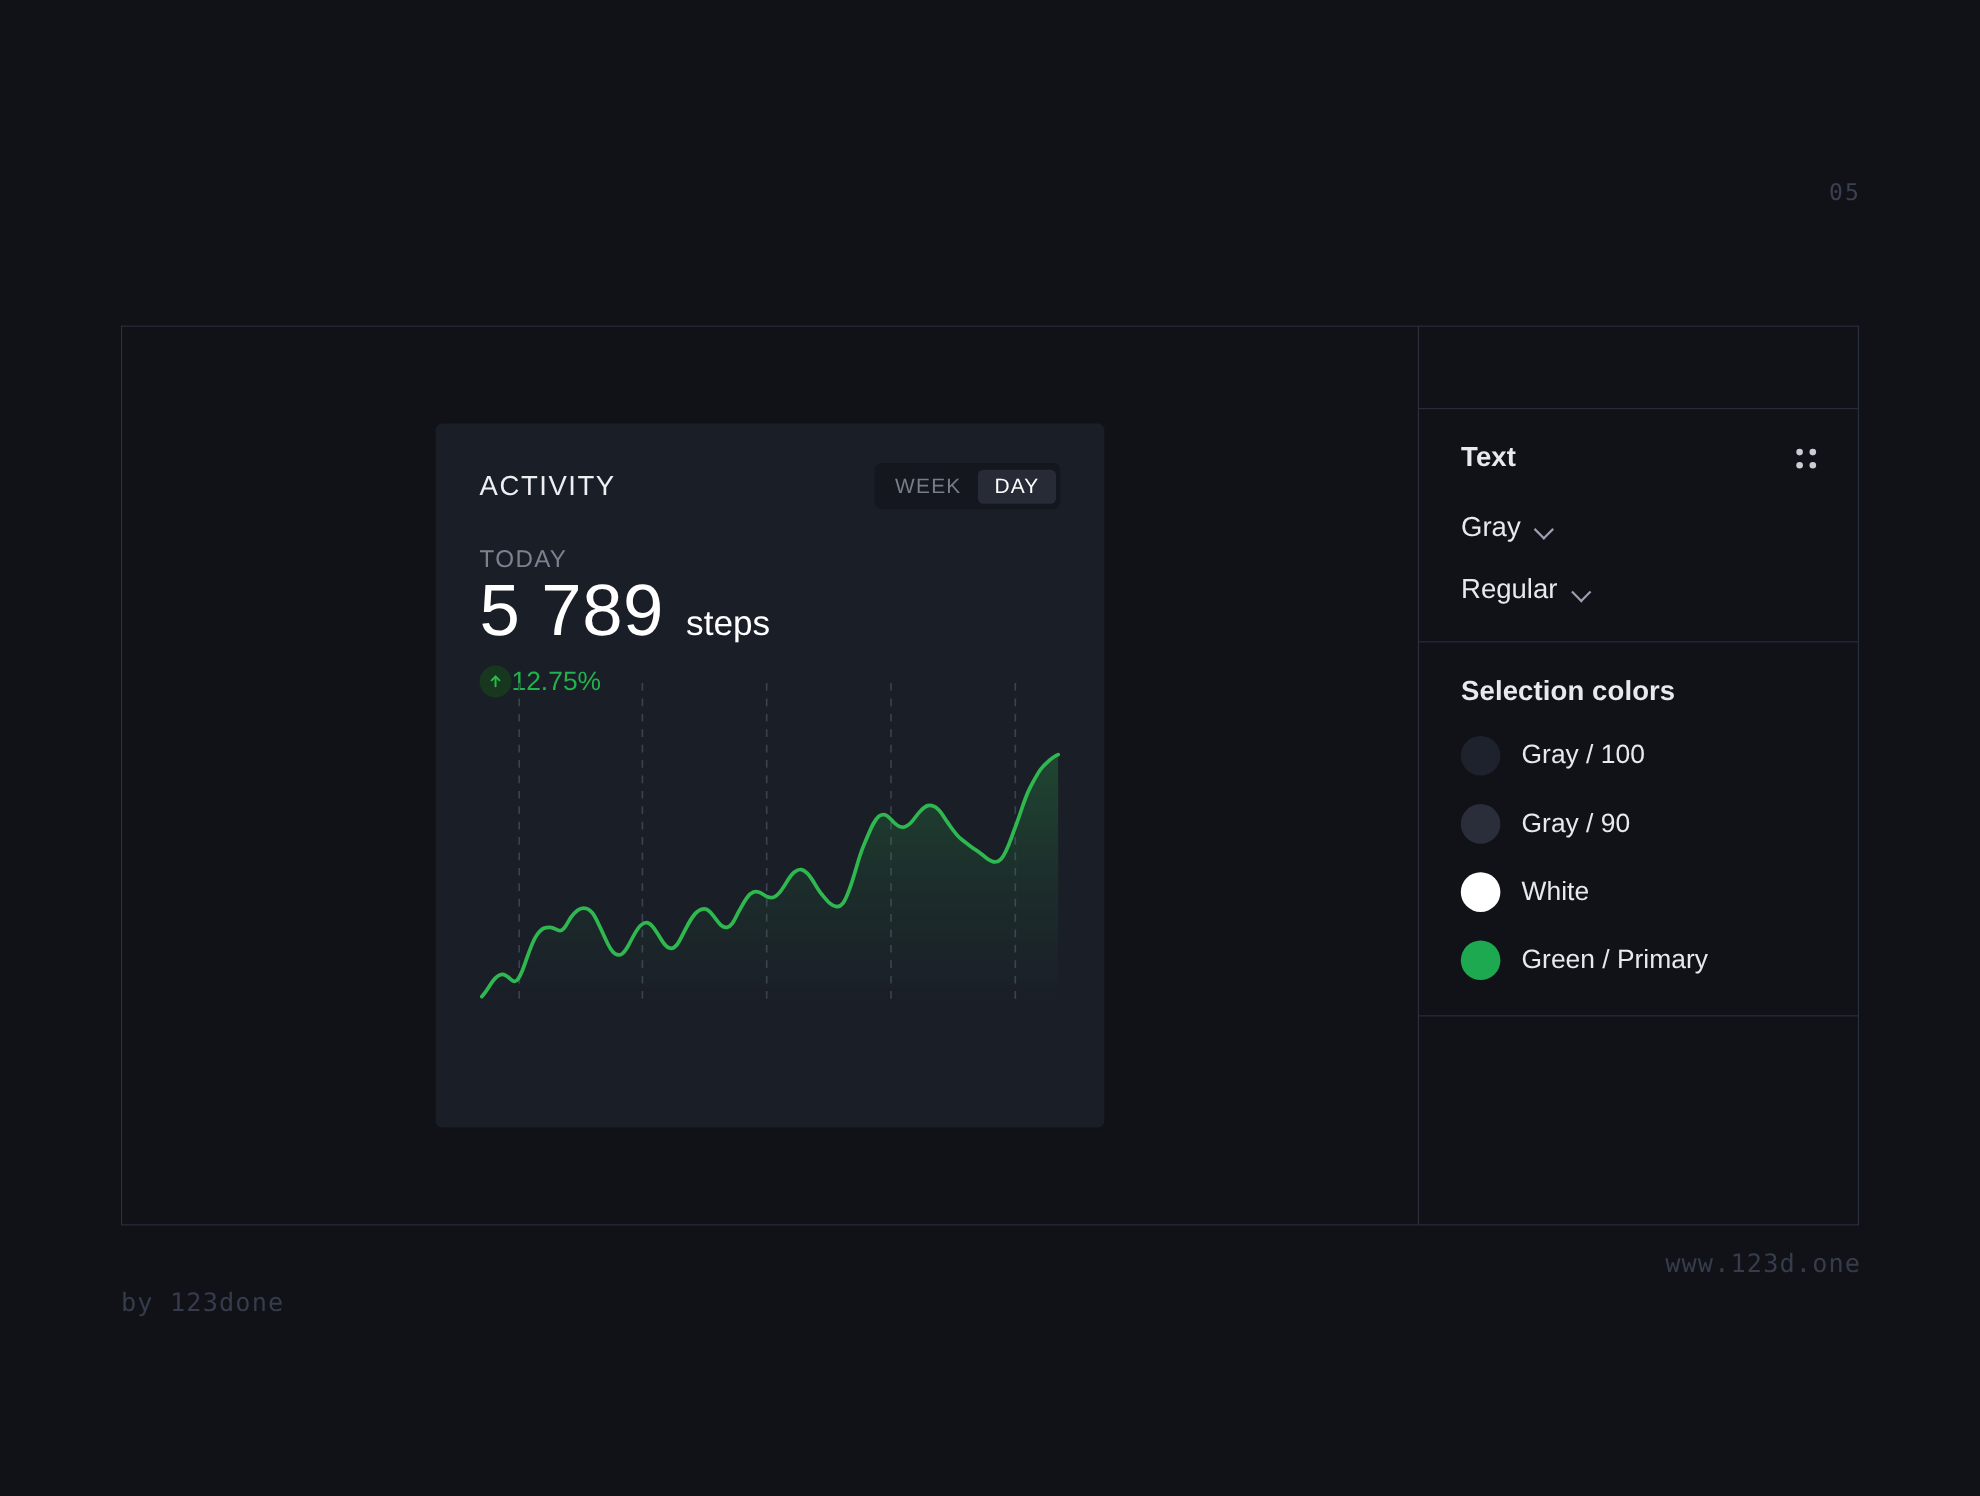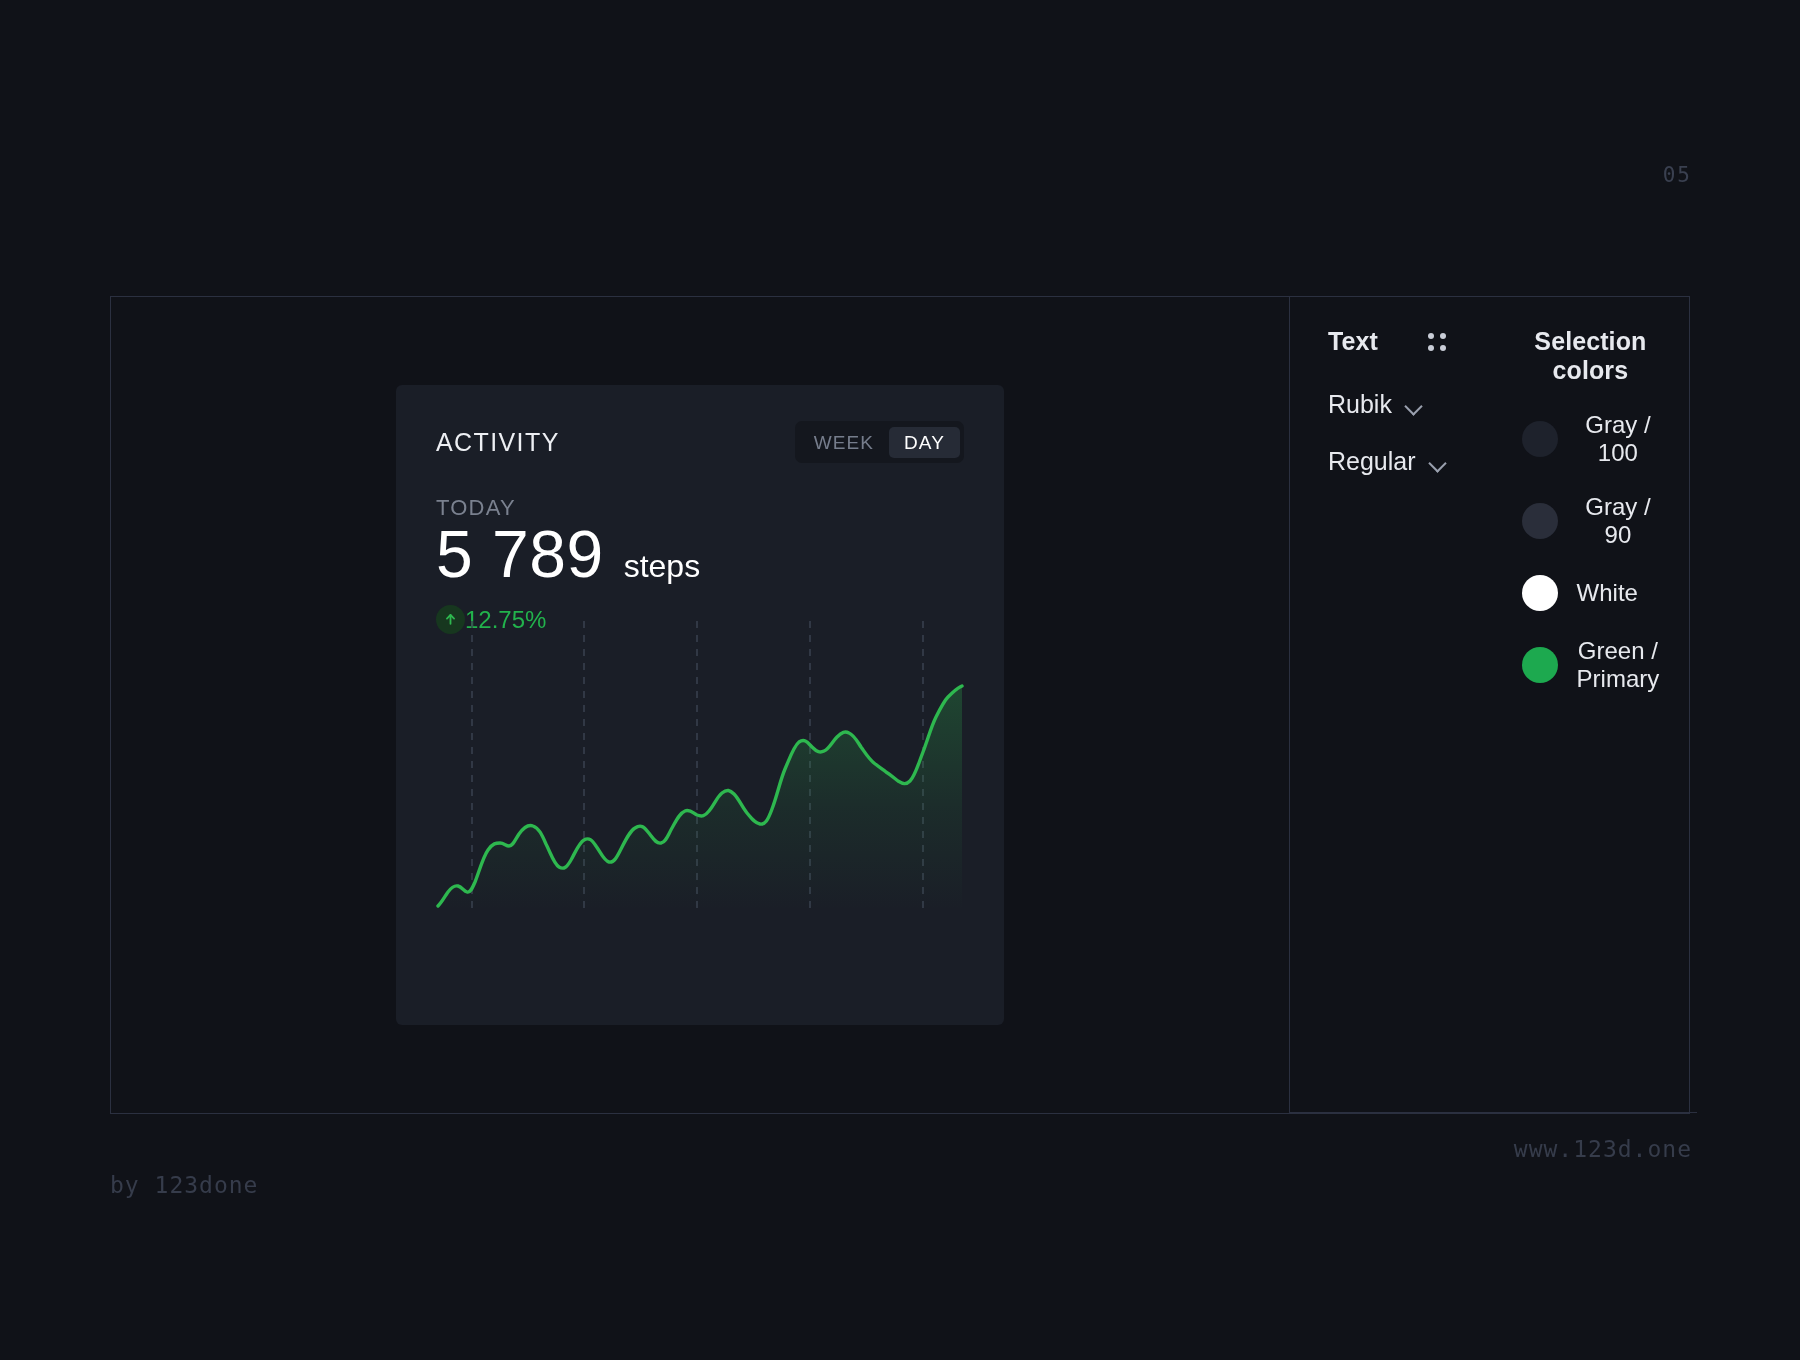--- a/index.html
+++ b/index.html
@@ -56,22 +56,21 @@
     position: relative;
     width: 1180px;
     height: 100%;
     border-right: 1px solid #2B3040;
   }
 
   .frame-right {
     width: 399px;
     height: 100%;
     display: flex;
-    flex-direction: row;
-    text-align: center;
+    flex-direction: column;
   }
 
   .panel-pad-top {
     height: 75px;
     border-bottom: 1px solid #2B3040;
   }
 
   .panel-section {
     border-bottom: 1px solid #2B3040;
     padding: 30px 38px 32px 38px;
@@ -417,21 +416,21 @@
           <div class="panel-title">Text</div>
           <div class="dots-icon">
             <i></i>
               <i></i>
               <i></i>
               <i></i>
           </div>
         </div>
 
         <div class="dropdown">
-          <span class="dropdown-label">Rubik</span>
+          <span class="dropdown-label">Gray</span>
           <span class="chev"></span>
         </div>
 
         <div class="dropdown">
           <span class="dropdown-label">Regular</span>
           <span class="chev"></span>
         </div>
       </div>
 
       <div class="panel-section">

